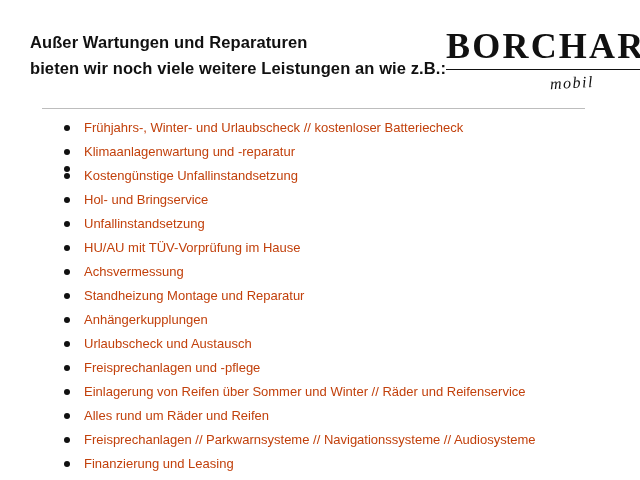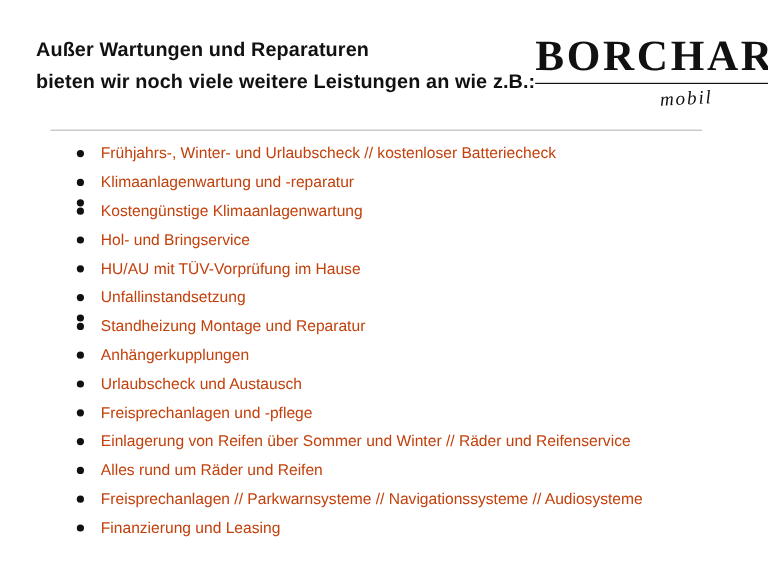--- a/index.html
+++ b/index.html
@@ -113,25 +113,25 @@
       <div class="brand-sub">mobil</div>
     </div>
   </div>
 
   <div class="divider"></div>
 
   <ul class="services">
     <li><span class="bullet"></span><span>Frühjahrs-, Winter- und Urlaubscheck // kostenloser Batteriecheck</span></li>
     <li><span class="bullet"></span><span>Klimaanlagenwartung und -reparatur</span></li>
     <li><span class="bullet"></span></li>
-    <li><span class="bullet"></span><span>Kostengünstige Klimaanlagenwartung</span></li>
+    <li><span class="bullet"></span><span>Kostengünstige Unfallinstandsetzung</span></li>
     <li><span class="bullet"></span><span>Hol- und Bringservice</span></li>
+    <li><span class="bullet"></span><span>Unfallinstandsetzung</span></li>
     <li><span class="bullet"></span><span>HU/AU mit TÜV-Vorprüfung im Hause</span></li>
-    <li><span class="bullet"></span><span>Unfallinstandsetzung</span></li>
-    <li><span class="bullet"></span></li>
+    <li><span class="bullet"></span><span>Achsvermessung</span></li>
     <li><span class="bullet"></span><span>Standheizung Montage und Reparatur</span></li>
     <li><span class="bullet"></span><span>Anhängerkupplungen</span></li>
     <li><span class="bullet"></span><span>Urlaubscheck und Austausch</span></li>
     <li><span class="bullet"></span><span>Freisprechanlagen und -pflege</span></li>
     <li><span class="bullet"></span><span>Einlagerung von Reifen über Sommer und Winter // Räder und Reifenservice</span></li>
     <li><span class="bullet"></span><span>Alles rund um Räder und Reifen</span></li>
     <li><span class="bullet"></span><span>Freisprechanlagen // Parkwarnsysteme // Navigationssysteme // Audiosysteme</span></li>
     <li><span class="bullet"></span><span>Finanzierung und Leasing</span></li>
 
   </ul>

